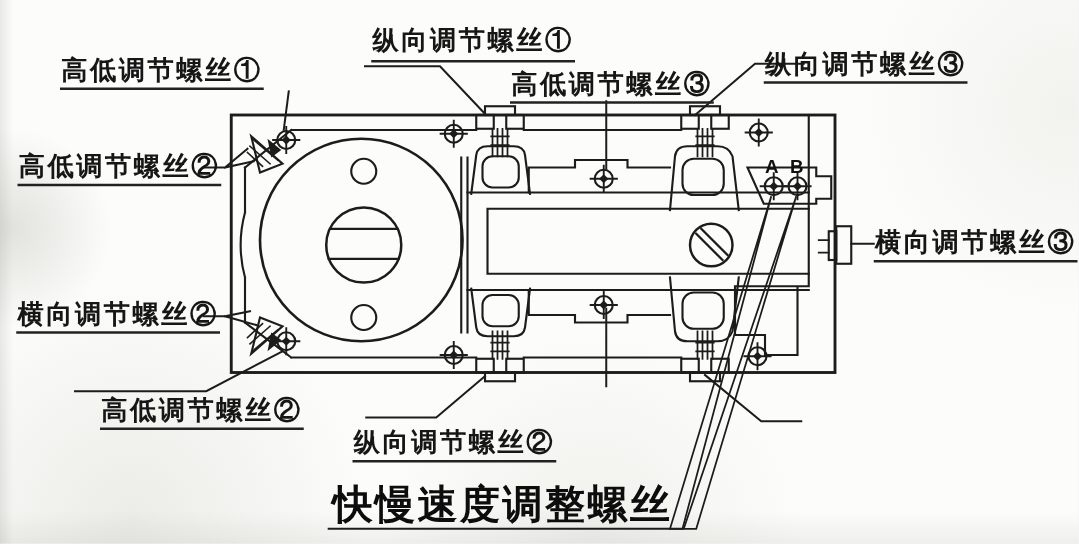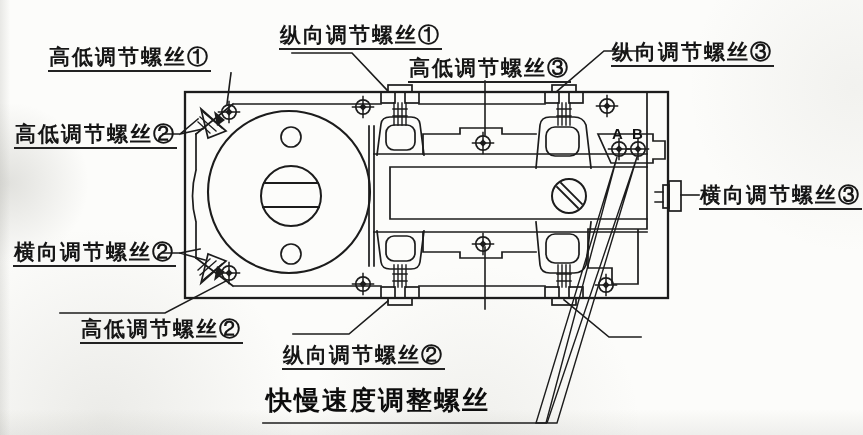--- a/index.html
+++ b/index.html
@@ -23,21 +23,21 @@
     position:absolute; white-space:nowrap; line-height:1.05;
     font-size:21px; letter-spacing:2px; font-weight:600; color:#161616;
     border-bottom:2px solid #222; padding:0 1px 2px 1px;
   }
   .pt{
     position:absolute; white-space:nowrap; font-size:15px; font-weight:700;
     color:#111; line-height:1;
   }
   .big{
     position:absolute; white-space:nowrap; line-height:1;
-    font-size:26px; font-weight:800; letter-spacing:2px; color:#0d0d0d;
+    font-size:32px; font-weight:800; letter-spacing:2px; color:#0d0d0d;
   }
 </style>
 </head>
 <body>
 
 <div id="stage">
 
   <svg class="draw" width="863" height="435" viewBox="0 0 863 435" fill="none" stroke="#1c1c1c" stroke-width="1.7" stroke-linecap="square">
     <defs>
       <g id="scr">
@@ -155,21 +155,21 @@
     </g>
 
     <g stroke-width="1.7">
       <path d="M263 423 H546"></path>
       <polygon points="617,157 536,423 546,423" stroke-width="1.4"></polygon>
       <polygon points="637,157 547,423 557,423" stroke-width="1.4"></polygon>
     </g>
   </svg>
 
   <div class="lbl" style="left:48px; top:46px;">高低调节螺丝①</div>
-  <div class="lbl" style="left:279px; top:24px;">纵向调节螺丝①</div>
+  <div class="lbl" style="left:297px; top:24px;font-family:Liberation Mono, monospace;">纵向调节螺丝①</div>
   <div class="lbl" style="left:408px; top:57px;">高低调节螺丝③</div>
   <div class="lbl" style="left:611px; top:41px;">纵向调节螺丝③</div>
   <div class="lbl" style="left:14px; top:123px;">高低调节螺丝②</div>
   <div class="lbl" style="left:13px; top:241px;">横向调节螺丝②</div>
   <div class="lbl" style="left:60px; top:318px;margin-left:20px;">高低调节螺丝②</div>
   <div class="lbl" style="left:282px; top:344px;">纵向调节螺丝②</div>
   <div class="lbl" style="left:699px; top:184px;">横向调节螺丝③</div>
 
   <div class="pt" style="left:612px; top:126px;">A</div>
   <div class="pt" style="left:632px; top:126px;">B</div>

